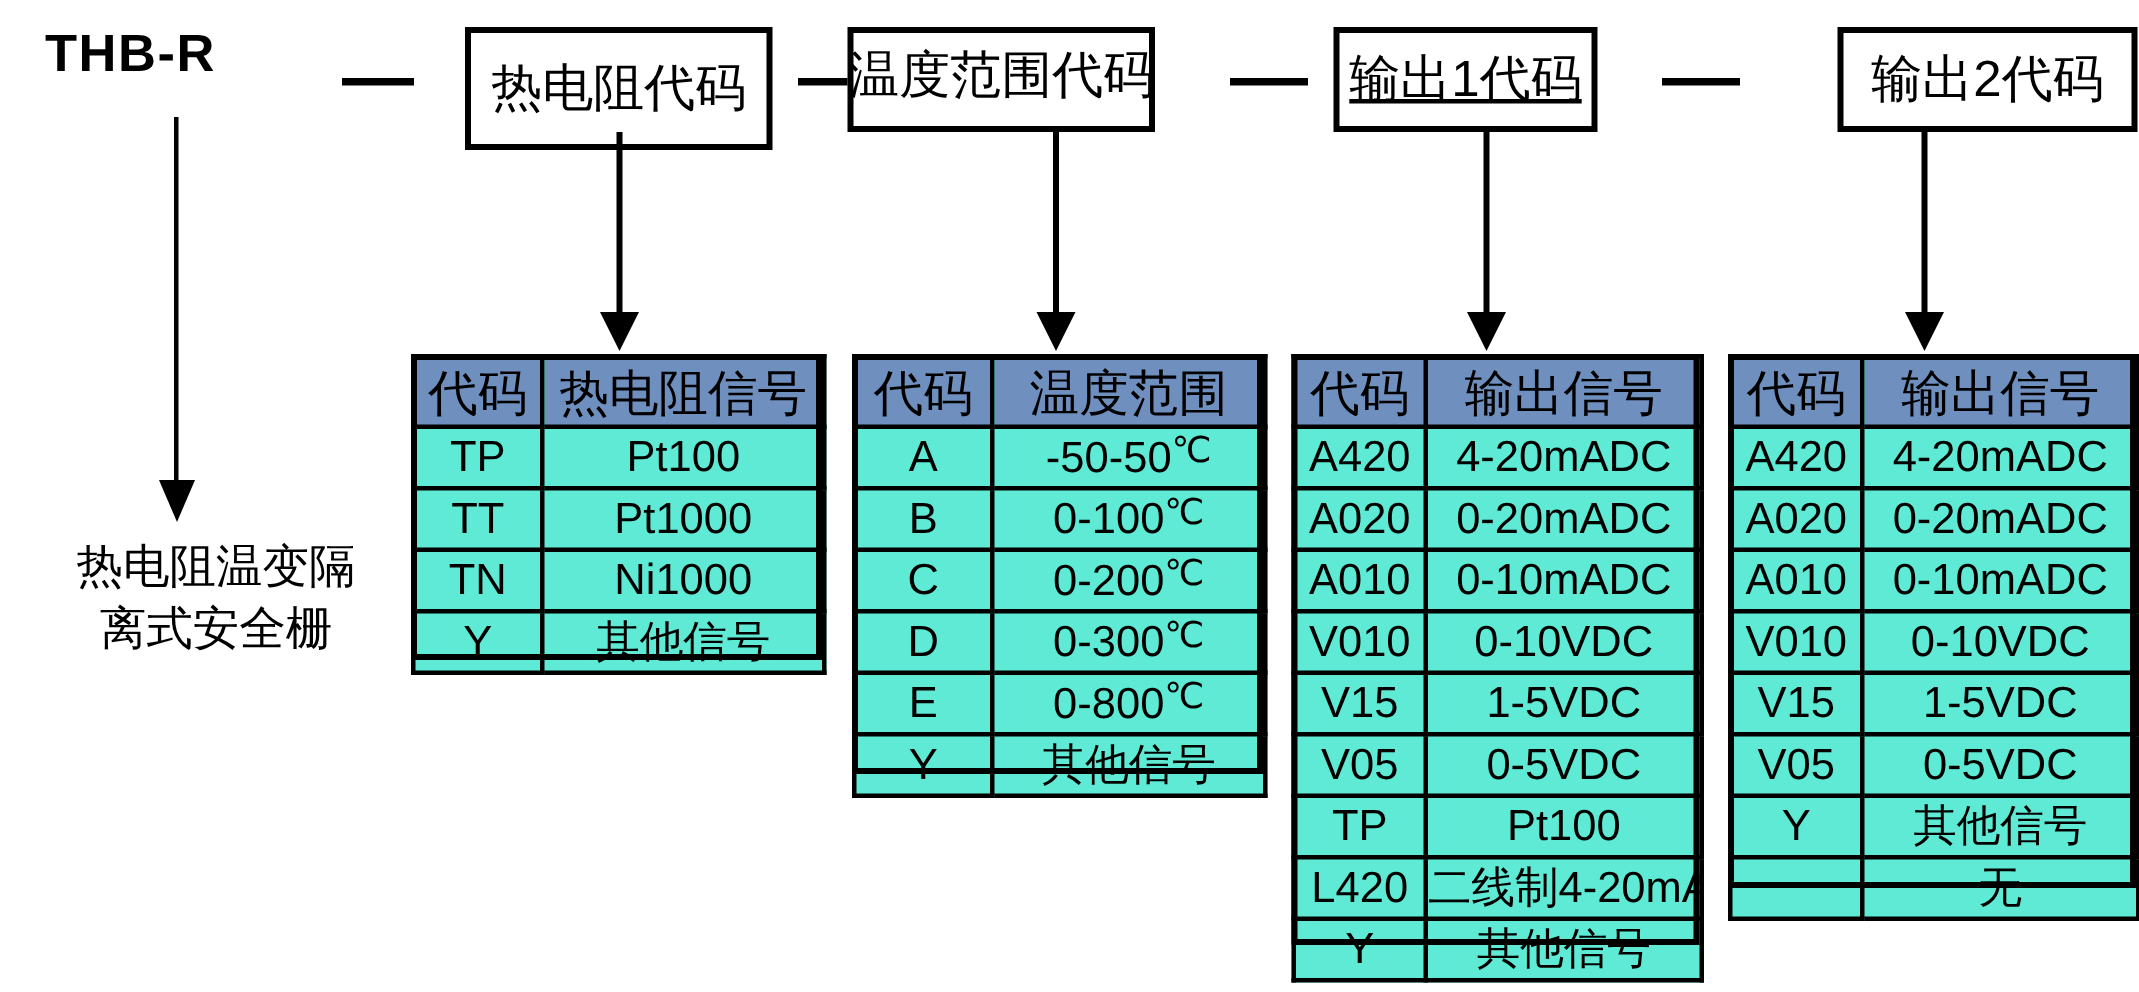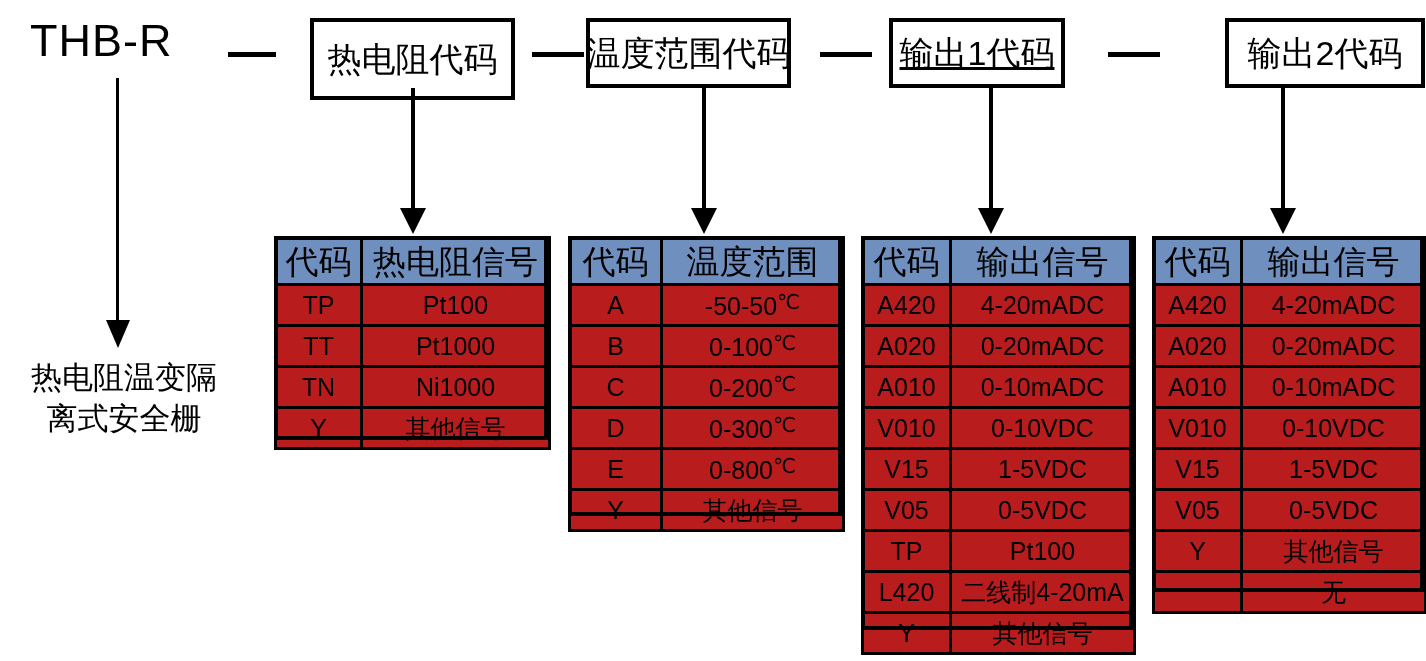--- a/index.html
+++ b/index.html
@@ -9,23 +9,23 @@
     font-family:"Liberation Sans","DejaVu Sans",sans-serif;
     color:#000;
     overflow:hidden;
     position:relative;
   }
   #stage{position:absolute;left:0;top:0;width:1426px;height:661px;}
 
   
   .model-prefix{
     position:absolute;
-    font-size:45px;
+    font-size:35px;
     letter-spacing:1px;
-    font-weight:400;
+    font-weight:700;
     white-space:nowrap;
     line-height:1;
   }
 
   
   .dash{
     position:absolute;
     height:5px;
     background:#000;
   }
@@ -78,39 +78,39 @@
     line-height:1.32;
     text-align:center;
     white-space:nowrap;
   }
 
   
   .dtable{
     position:absolute;
     border-collapse:collapse;
     table-layout:fixed;
-    background:#b91c1c;
+    background:#5eead4;
   }
   .dtable td,.dtable th{
     border:3px solid #000;
     text-align:center;
     vertical-align:middle;
     font-weight:400;
     padding:0;
     line-height:1;
     white-space:nowrap;
     overflow:hidden;
   }
   .dtable thead th{
     background:#6f8fbf;
     font-size:33px;
     height:44px;
   }
   .dtable tbody td{
-    font-size:25px;
+    font-size:29px;
     height:38px;
   }
   .t-outer{
     position:absolute;
     border:4px solid #000;
     box-sizing:border-box;
     pointer-events:none;
   }
   .deg{font-size:0.82em;vertical-align:0.28em;}
 </style>
@@ -122,21 +122,21 @@
   <div class="model-prefix" style="left:30px;top:18px;">THB-R</div>
 
   <div class="dash" style="left:228px;top:52px;width:48px;"></div>
   <div class="dash" style="left:532px;top:52px;width:52px;"></div>
   <div class="dash" style="left:820px;top:52px;width:52px;"></div>
   <div class="dash" style="left:1108px;top:52px;width:52px;"></div>
 
   <div class="hbox" style="left:310px;top:18px;width:205px;height:82px;">
     <span>热电阻代码</span>
   </div>
-  <div class="hbox" style="left:586px;top:18px;width:205px;height:70px;">
+  <div class="hbox" style="left:565px;top:18px;width:205px;height:70px;font-family:Liberation Mono, monospace;">
     <span>温度范围代码</span>
   </div>
   <div class="hbox" style="left:889px;top:18px;width:176px;height:70px;text-decoration:underline;">
     <span>输出1代码</span>
   </div>
   <div class="hbox" style="left:1181px;top:18px;width:200px;height:70px;margin-left:44px;">
     <span>输出2代码</span>
   </div>
 
   <div class="vline-thin" style="left:116px;top:78px;height:248px;"></div>
@@ -147,21 +147,21 @@
 
   <div class="vline" style="left:702px;top:88px;height:126px;"></div>
   <div class="arrowhead" style="left:691px;top:208px;"></div>
 
   <div class="vline" style="left:989px;top:88px;height:126px;"></div>
   <div class="arrowhead" style="left:978px;top:208px;"></div>
 
   <div class="vline" style="left:1281px;top:88px;height:126px;"></div>
   <div class="arrowhead" style="left:1270px;top:208px;"></div>
 
-  <div class="left-caption" style="left:0px;top:358px;width:248px;">
+  <div class="left-caption" style="left:0px;top:358px;width:248px;padding-left:20px;">
     <div>热电阻温变隔</div>
     <div>离式安全栅</div>
   </div>
 
   <table class="dtable" id="tbl0" style="left:274px;top:236px;width:274px;">
     <colgroup>
         <col style="width:86px;">
         <col style="width:188px;">
       </colgroup>
     <thead>

